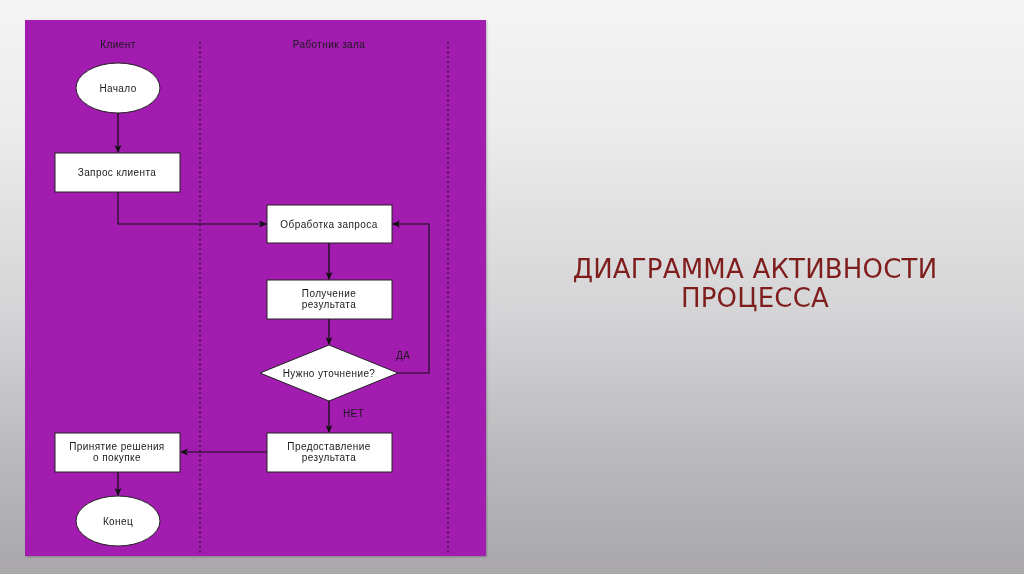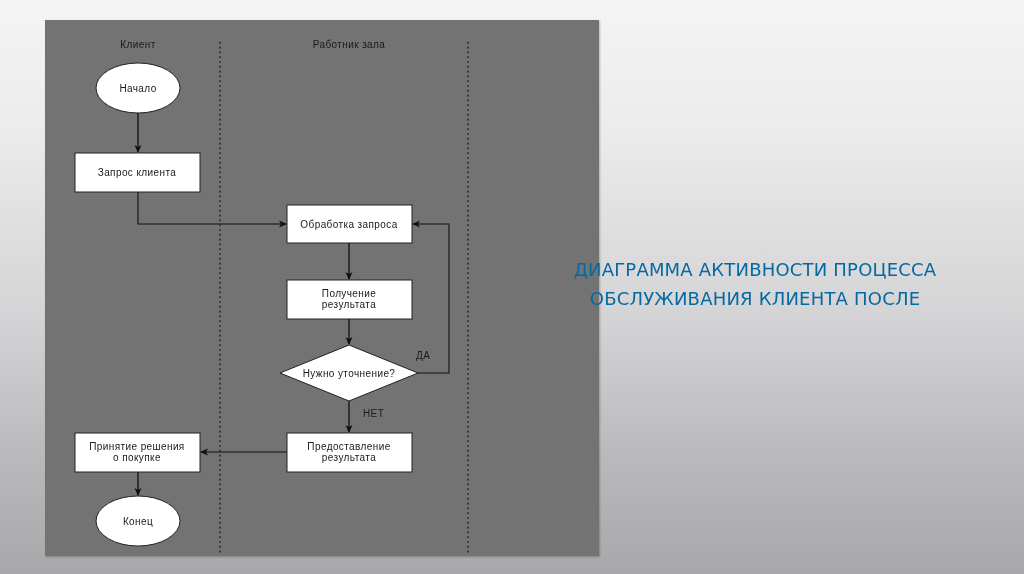--- a/index.html
+++ b/index.html
@@ -11,25 +11,24 @@
   }
   body {
     position: relative;
     background: linear-gradient(to bottom, #f4f4f4 0%, #ececec 22%, #d4d3d5 55%, #b9b8ba 80%, #a9a7aa 100%);
     font-family: "Liberation Sans", sans-serif;
   }
   .panel {
     position: absolute;
     left: 25px;
     top: 20px;
-    width: 554px;
+    width: 461px;
     height: 536px;
-    background: #737373;
+    background: #a21caf;
     box-shadow: 1px 1px 2px rgba(0,0,0,0.25);
-    margin-left: 20px;
   }
   .panel svg {
     position: absolute;
     left: 0;
     top: 0;
   }
   .node-text {
     font-family: "Liberation Sans", sans-serif;
     font-size: 10px;
     fill: #1a1a1a;
@@ -41,23 +40,23 @@
     fill: #1a1a1a;
     letter-spacing: 0.4px;
   }
   .slide-title {
     position: absolute;
     left: 495px;
     top: 255px;
     width: 520px;
     text-align: center;
     font-family: "DejaVu Sans", sans-serif;
-    font-size: 18px;
+    font-size: 26px;
     line-height: 29px;
-    color: #0369a1;
+    color: #7f1d1d;
     letter-spacing: 0.2px;
   }
   .slide-title span {
     display: block;
   }
 </style>
 </head>
 <body>
 
 <div class="panel">
@@ -132,14 +131,13 @@
 
     <g>
       <ellipse cx="93" cy="501" rx="42" ry="25" fill="#fff" stroke="#222" stroke-width="1"></ellipse>
       <text class="node-text" x="93" y="505" text-anchor="middle">Конец</text>
     </g>
   </svg>
 </div>
 
 <div class="slide-title">
   <span>ДИАГРАММА АКТИВНОСТИ ПРОЦЕССА</span>
-  <span>ОБСЛУЖИВАНИЯ КЛИЕНТА ПОСЛЕ</span>
 </div>
 
 </body></html>

